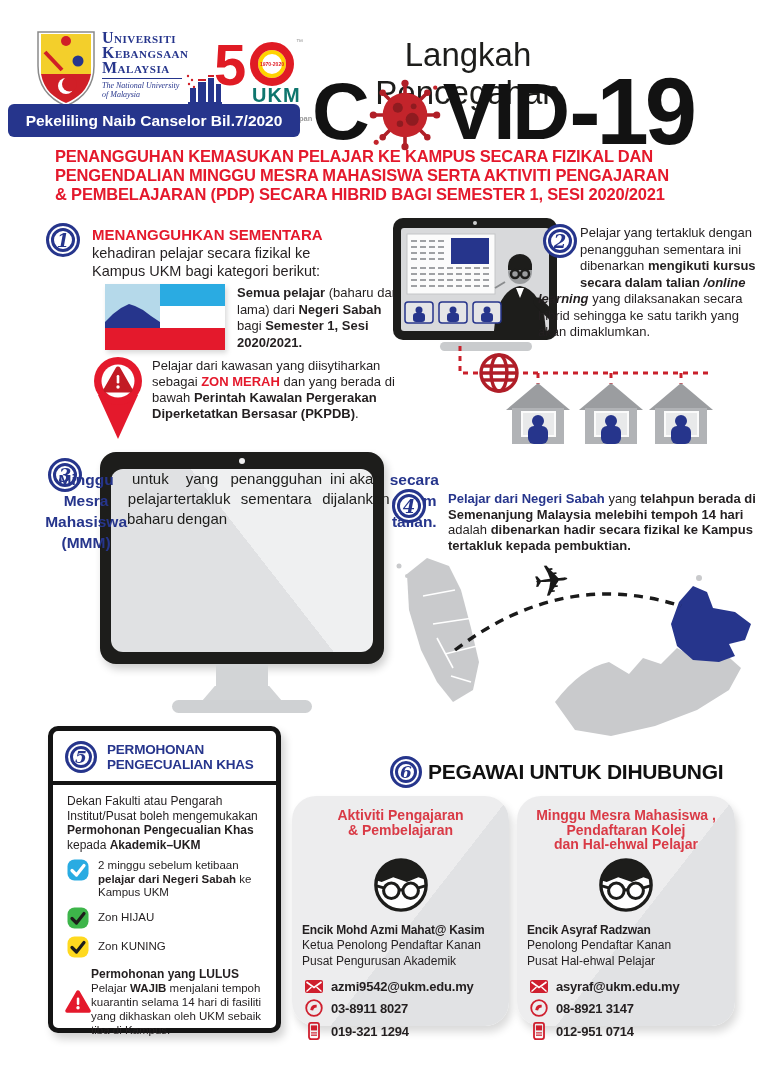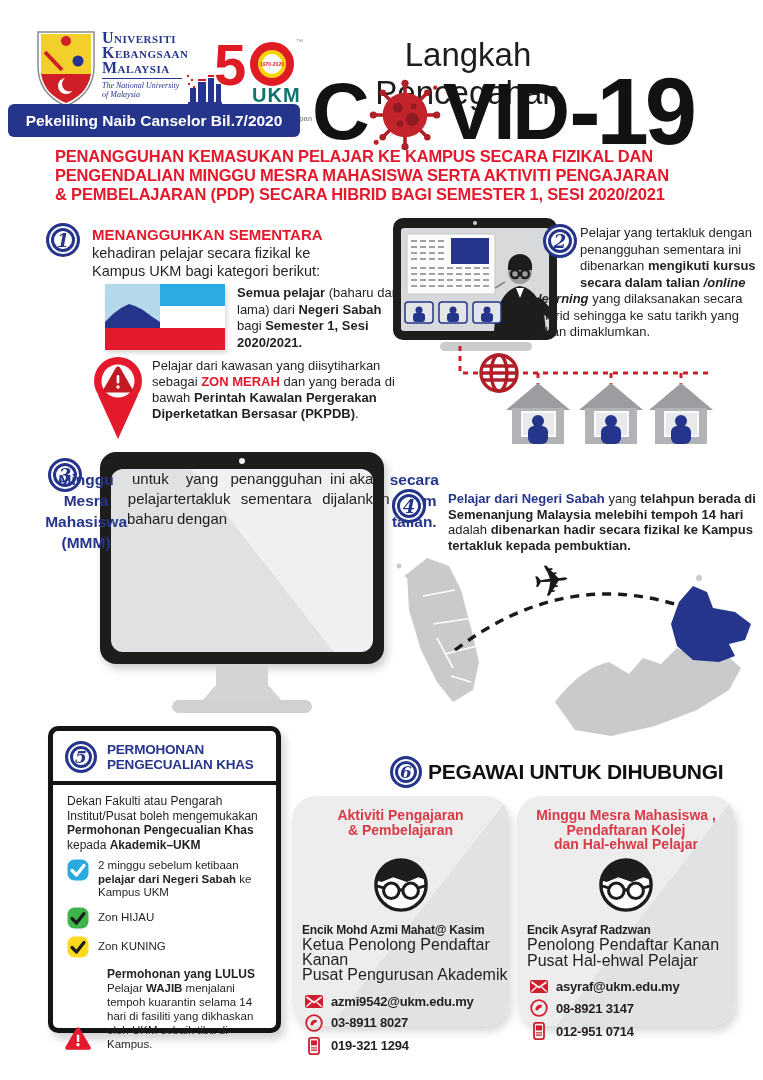--- a/index.html
+++ b/index.html
@@ -72,34 +72,34 @@
   
   .box5{left:48px;top:726px;width:233px;height:307px;border:5px solid #141414;border-radius:10px;background:#fff;
     box-shadow:4px 6px 8px rgba(0,0,0,.18)}
   .b5-head{display:flex;align-items:center;gap:10px;padding:10px 8px 8px 12px;border-bottom:4px solid #141414}
   .b5-head .num-circle{position:static;flex:0 0 32px;width:32px;height:32px;font-size:17px}
   .b5-title{color:#26358c;font-weight:800;font-size:13.5px;line-height:15.5px;letter-spacing:-.2px}
   .b5-body{padding:9px 12px 0 14px;font-size:12px;line-height:14.5px}
   .chk-row{display:flex;gap:9px;padding:7px 10px 0 14px;font-size:11.5px;line-height:13.5px;align-items:center}
   .chk-row.two{align-items:flex-start}
   .chk-ic{flex:0 0 22px}
-  .warn-row{display:flex;gap:16px;padding:9px 10px 0 12px;align-items:flex-end}
+  .warn-row{display:flex;gap:0;padding:9px 10px 0 12px;align-items:center}
   .warn-title{font-weight:800;font-size:12px;line-height:14px}
   .warn-body{font-size:11.5px;line-height:14px}
 
   
   .i6-title{left:428px;top:760px;font-size:21px;font-weight:800;color:#111;letter-spacing:-.3px}
   .card{position:absolute;top:796px;height:230px;border-radius:24px;
     background:linear-gradient(128deg,#ededee 0 55%,#e1e2e4 55%);box-shadow:3px 6px 8px rgba(0,0,0,.15)}
   .card1{left:292px;width:217px}
   .card2{left:517px;width:218px}
   .card-head{margin:12px 4px 0;height:46px;text-align:center;color:#d93a46;font-weight:700;font-size:14px;line-height:14.5px}
   .face{display:block;margin:2px auto 0}
   .card-name{margin:9px 0 0 10px;font-weight:800;font-size:12px;letter-spacing:-.2px}
-  .card-role{margin:1px 0 0 10px;font-size:16px;line-height:14.5px}
+  .card-role{margin:1px 0 0 10px;font-size:12px;line-height:14.5px}
   .contact{display:flex;align-items:center;gap:8px;margin:5px 0 0 13px;font-weight:700;font-size:13px;letter-spacing:-.2px}
   .contact.first{margin-top:11px}
   .cic{flex:0 0 18px;display:flex;align-items:center;justify-content:center}
 </style>
 </head>
 <body>
 
 <div id="poster">
 
   <svg class="abs" style="left:36px;top:26px" width="60" height="82" viewBox="0 0 60 82">

